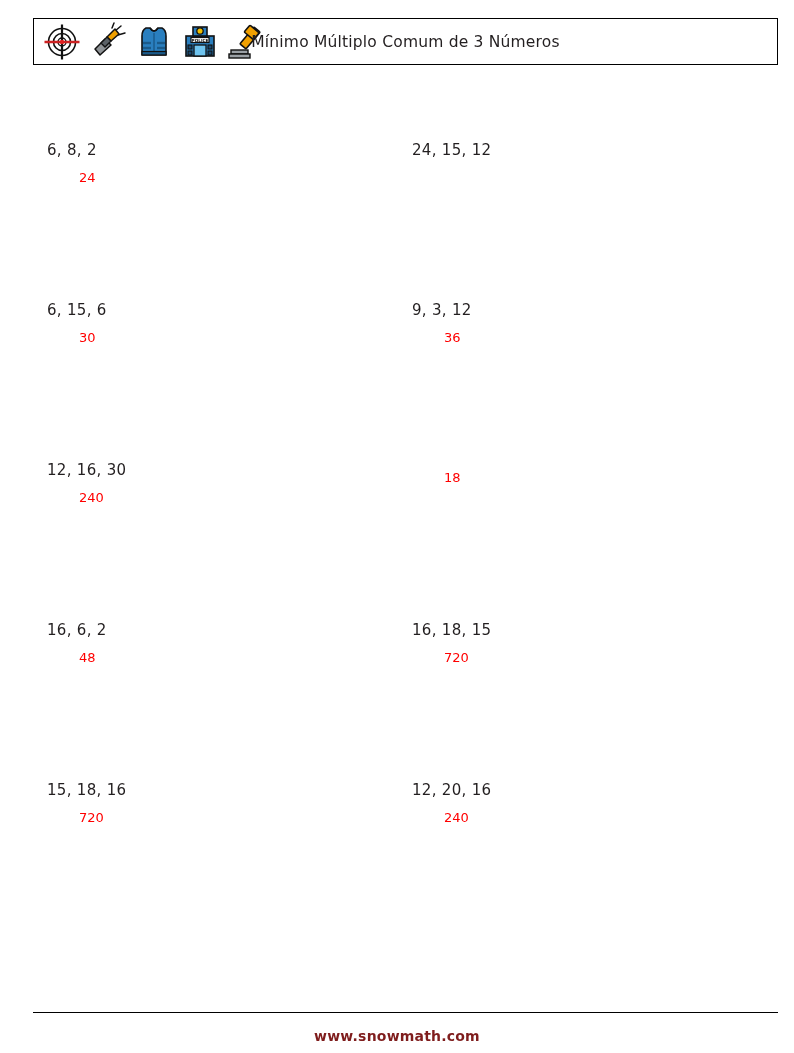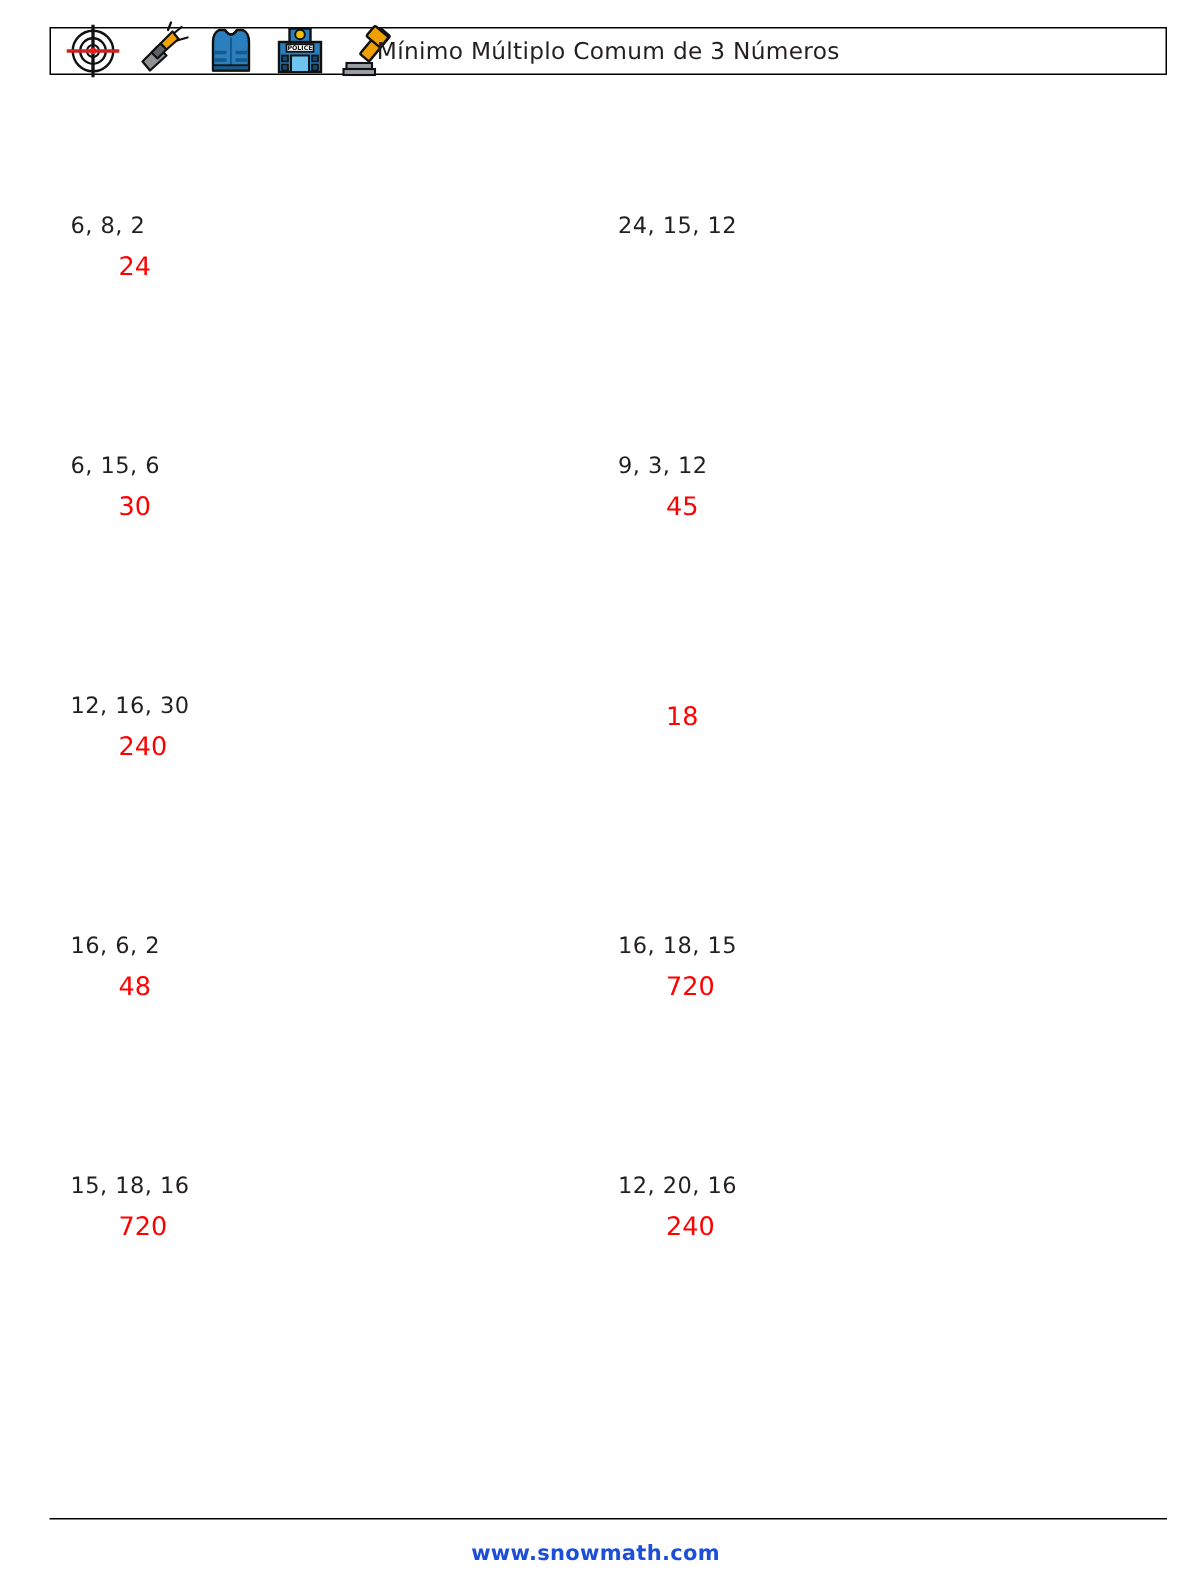--- a/index.html
+++ b/index.html
@@ -22,21 +22,21 @@
     height: 1053px;
     box-sizing: border-box;
   }
 
   
   .header-box {
     position: absolute;
     left: 33px;
     top: 18px;
     width: 745px;
-    height: 32px;
+    height: 47px;
     border: 1.6px solid #000000;
     box-sizing: border-box;
     display: flex;
     align-items: center;
   }
   .icon-strip {
     display: flex;
     align-items: center;
     gap: 6px;
     padding-left: 8px;
@@ -113,21 +113,21 @@
   .question {
     font-size: 15px;
     color: #231f20;
     letter-spacing: 0.3px;
     line-height: 20px;
     white-space: nowrap;
   }
   .answer {
     margin-top: 8px;
     margin-left: 32px;
-    font-size: 17px;
+    font-size: 13px;
     line-height: 20px;
     white-space: nowrap;
   }
 
   
   .footer-rule {
     position: absolute;
     left: 33px;
     top: 1012px;
     width: 745px;
@@ -135,21 +135,21 @@
     border-top: 1.6px solid #000000;
   }
   .footer-text {
     position: absolute;
     left: 0;
     right: 0;
     top: 1028px;
     text-align: center;
     font-size: 14px;
     font-weight: bold;
-    color: #1d4ed8;
+    color: #7f1d1d;
     letter-spacing: 0.2px;
   }
 </style>
 </head>
 <body>
 
 <div class="page">
 
   <div class="header-box">
 
@@ -236,21 +236,21 @@
       </div>
     </div>
 
     <div class="prow">
       <div class="cell cell-left">
         <div class="question">6, 15, 6</div>
         <div class="answer" style="color:#ff0000">30</div>
       </div>
       <div class="cell cell-right">
         <div class="question">9, 3, 12</div>
-        <div class="answer" style="color:#ff0000">45</div>
+        <div class="answer" style="color:#ff0000">36</div>
       </div>
     </div>
 
     <div class="prow">
       <div class="cell cell-left">
         <div class="question">12, 16, 30</div>
         <div class="answer" style="color:#ff0000">240</div>
       </div>
       <div class="cell cell-right">
         <div class="answer" style="color:#ff0000">18</div>

